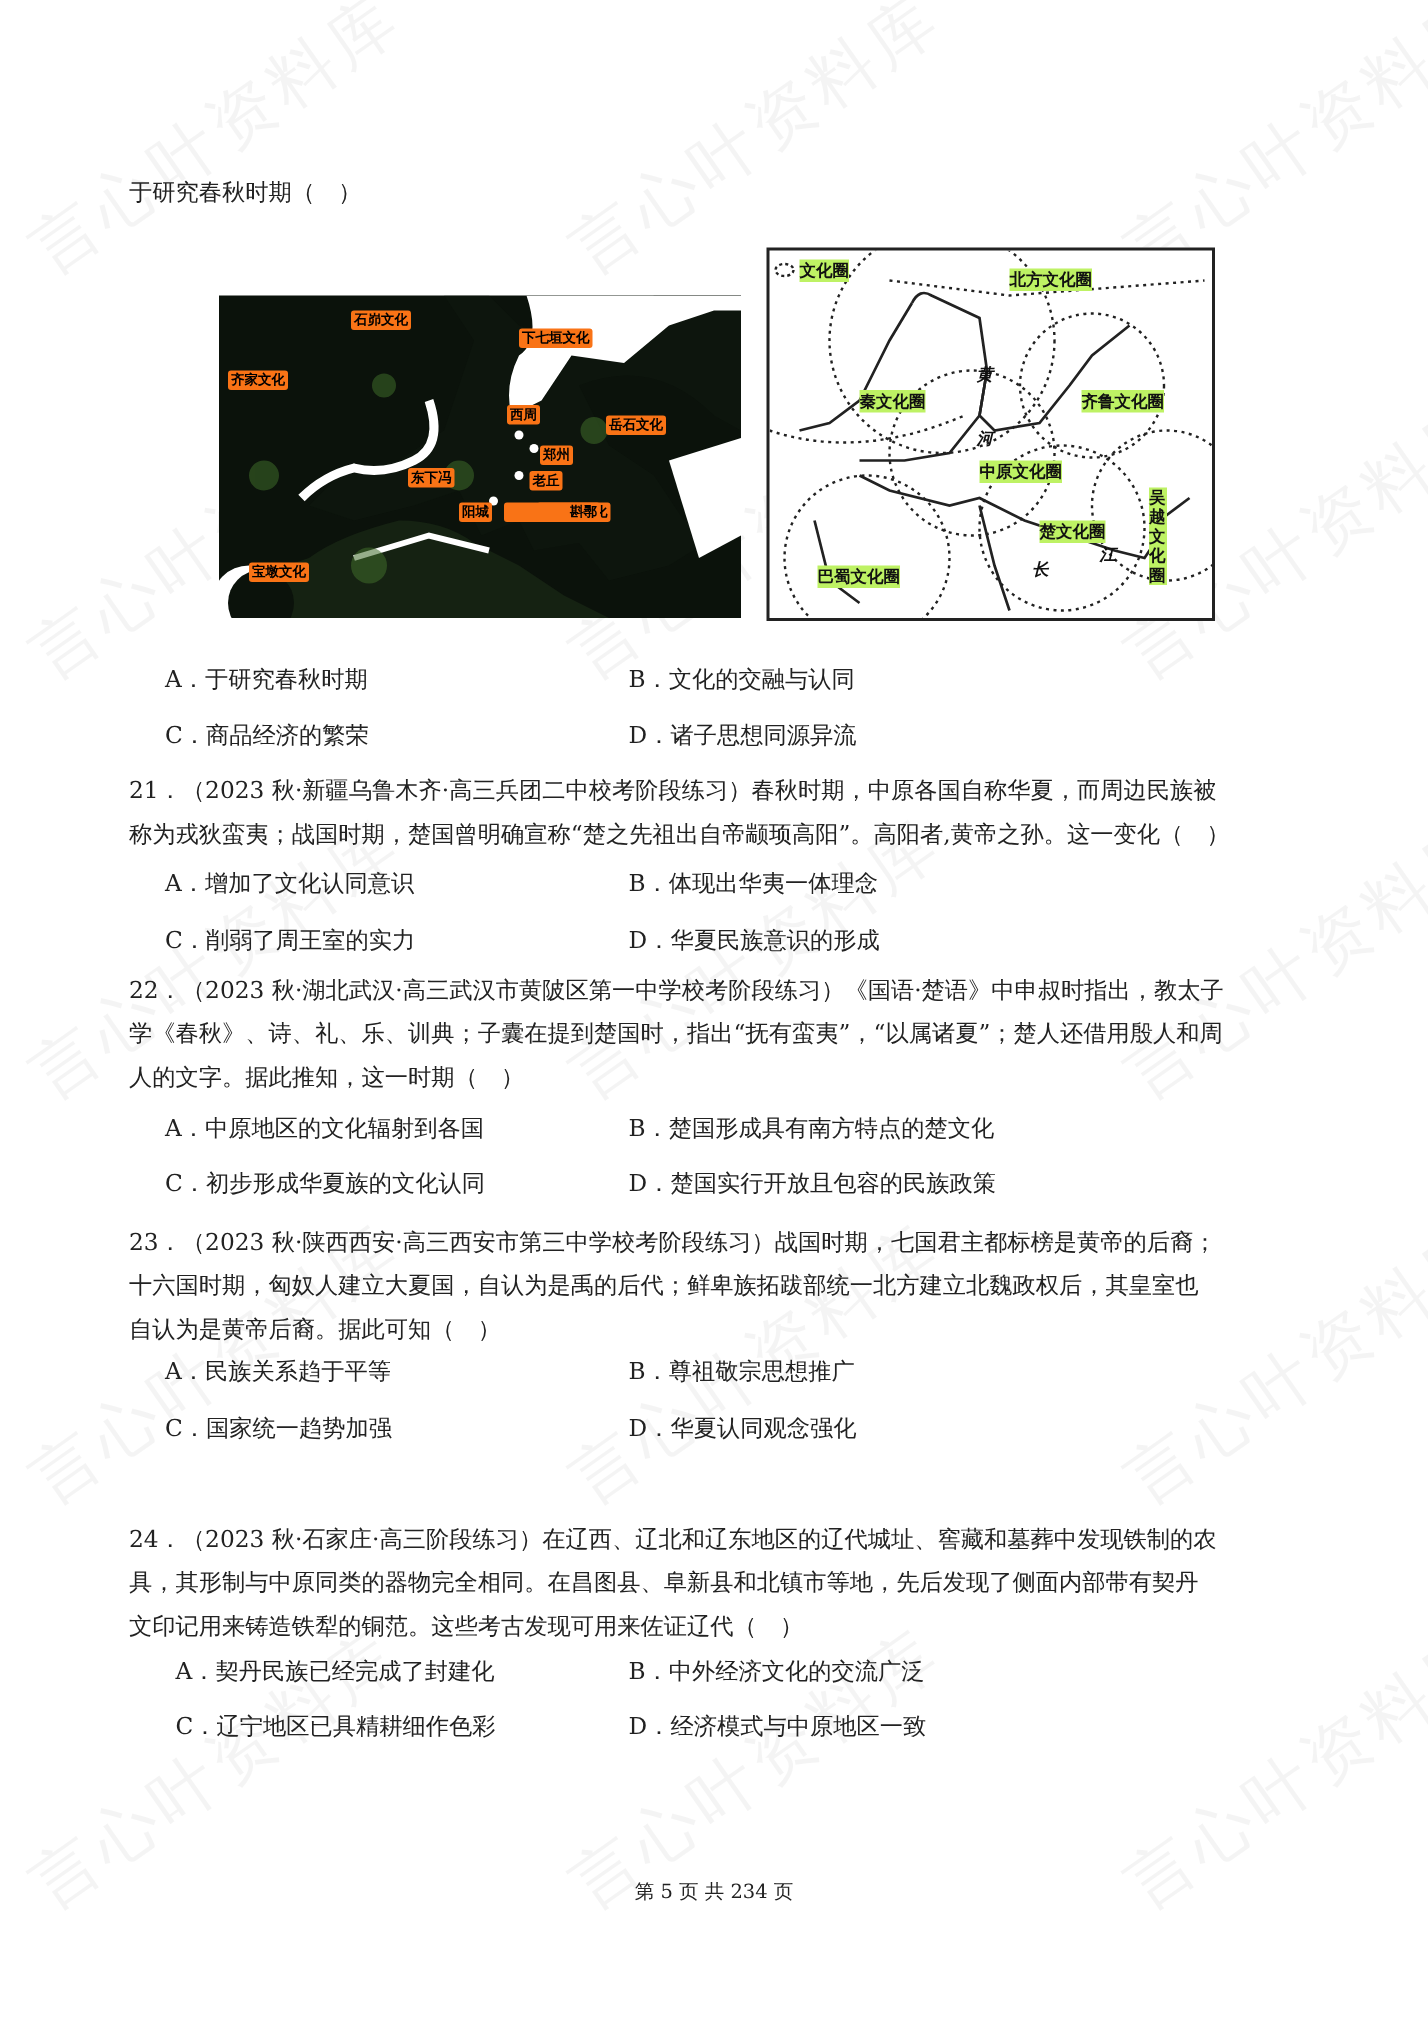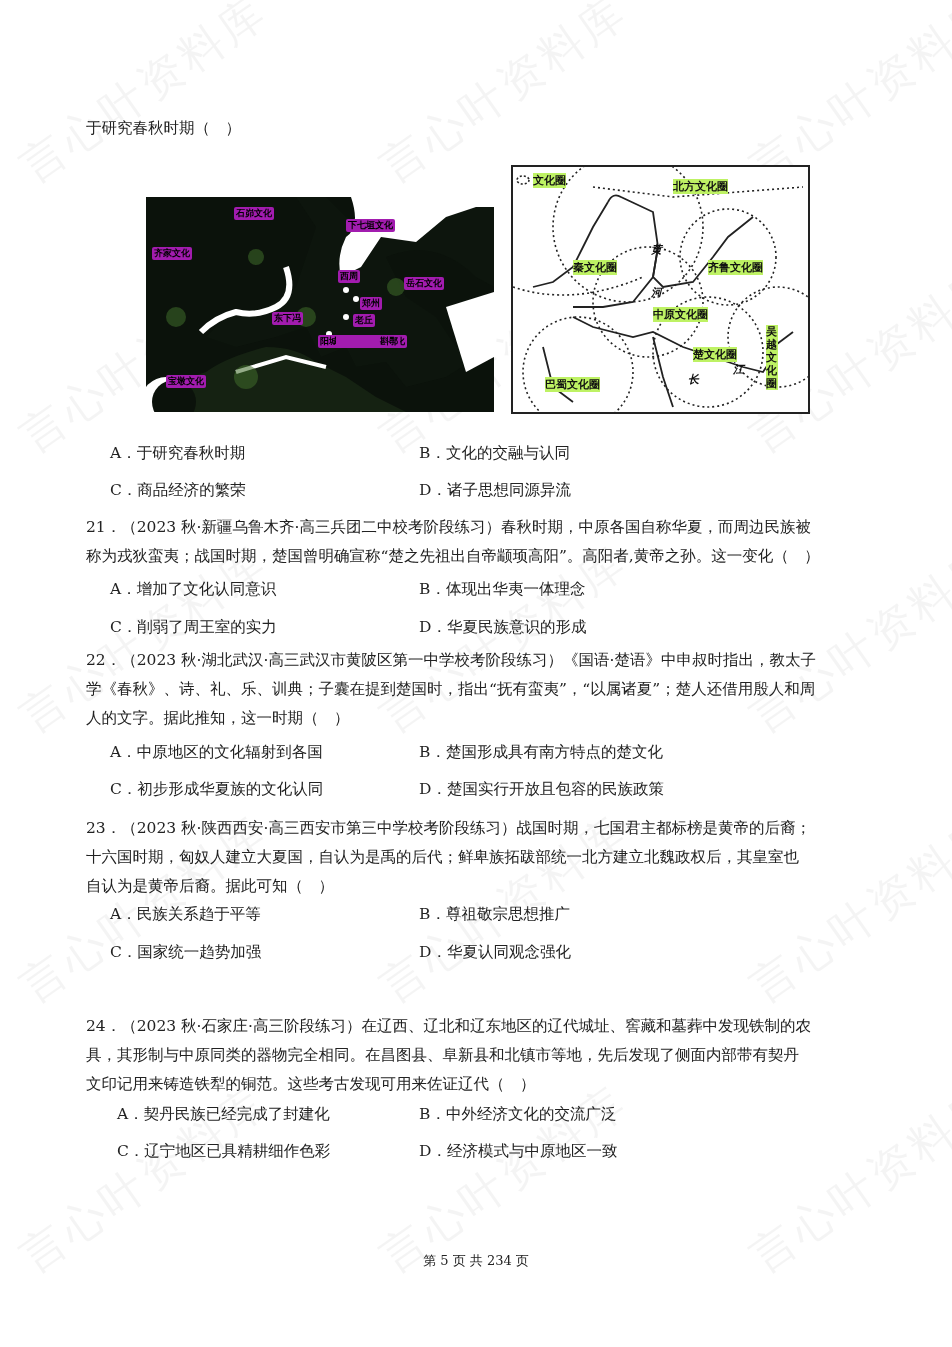--- a/index.html
+++ b/index.html
@@ -10,21 +10,21 @@
   .watermark {
     position: absolute; font-family: "DejaVu Sans", sans-serif; font-size: 44px; color: rgba(0,0,0,0.045);
     transform: rotate(-35deg); white-space: nowrap; letter-spacing: 4px; pointer-events: none; z-index: 0;
   }
   .page { position: absolute; left: 0; top: 0; width: 952px; height: 1211px; z-index: 1; }
   .line { position: absolute; left: 86px; font-size: 15.5px; line-height: 20px; white-space: nowrap; }
   .opt { position: absolute; font-size: 15.5px; line-height: 20px; white-space: nowrap; }
   .qtext { position: absolute; left: 86px; width: 780px; font-size: 15.5px; line-height: 29px; text-align: justify; }
   .map1 { position: absolute; left: 146px; top: 197px; width: 348px; height: 215px; background: #0b120b; overflow: hidden; }
   .map2 { position: absolute; left: 511px; top: 165px; width: 295px; height: 245px; border: 2px solid #222; background: #fff; overflow: hidden; }
-  .lbl { position: absolute; font-family: Liberation Mono, monospace; font-size: 9px; font-weight: bold; background: #a21caf; color: #000; padding: 0 2px; border-radius: 2px; white-space: nowrap; }
+  .lbl { position: absolute; font-family: Liberation Mono, monospace; font-size: 9px; font-weight: bold; background: #f97316; color: #000; padding: 0 2px; border-radius: 2px; white-space: nowrap; }
   .lbl2 { position: absolute; font-family: "DejaVu Sans", sans-serif; font-size: 11px; font-weight: bold; color: #111; background: #bef264; white-space: nowrap; }
   .footer { position: absolute; top: 1252px; left: 0; width: 952px; text-align: center; font-size: 13px; }
 </style>
 </head>
 <body>
 
 <div class="watermark" style="left:0px;top:60px;">言心叶资料库</div>
 <div class="watermark" style="left:360px;top:60px;">言心叶资料库</div>
 <div class="watermark" style="left:730px;top:60px;">言心叶资料库</div>
 <div class="watermark" style="left:0px;top:330px;">言心叶资料库</div>
@@ -70,21 +70,21 @@
     <span class="lbl" style="left:88px;top:10px;">石峁文化</span>
     <span class="lbl" style="left:6px;top:50px;">齐家文化</span>
     <span class="lbl" style="left:200px;top:22px;">下七垣文化</span>
     <span class="lbl" style="left:192px;top:73px;">西周</span>
     <span class="lbl" style="left:258px;top:80px;">岳石文化</span>
     <span class="lbl" style="left:212px;top:138px;">二里头文化</span>
     <span class="lbl" style="left:20px;top:178px;">宝墩文化</span>
     <span class="lbl" style="left:126px;top:115px;">东下冯</span>
     <span class="lbl" style="left:214px;top:100px;">郑州</span>
     <span class="lbl" style="left:207px;top:117px;">老丘</span>
-    <span class="lbl" style="left:172px;top:138px;">阳城</span>
+    <span class="lbl" style="left:160px;top:138px;">阳城</span>
     <span class="lbl" style="left:190px;top:138px;padding-left:44px;">斟鄩</span>
   </div>
 
   <div class="map2">
     <svg width="295" height="245">
       <g fill="none" stroke="#222" stroke-width="1.6" stroke-dasharray="2,3">
         <circle cx="115" cy="60" r="75"></circle>
         <circle cx="215" cy="90" r="48"></circle>
         <circle cx="135" cy="135" r="55"></circle>
         <circle cx="195" cy="185" r="55"></circle>
@@ -100,21 +100,21 @@
         <path d="M60 150 L80 160 L120 170 L140 165 L170 180 L200 190 L230 200 L250 205 L260 190"></path>
         <path d="M30 180 L40 220 L60 235"></path>
         <path d="M140 170 L150 210 L160 240"></path>
         <path d="M260 180 L280 165"></path>
       </g>
       <ellipse cx="10" cy="13" rx="6" ry="4" fill="none" stroke="#222" stroke-width="1.6" stroke-dasharray="2,2"></ellipse>
     </svg>
     <span class="lbl2" style="left:20px;top:6px;">文化圈</span>
     <span class="lbl2" style="left:160px;top:12px;">北方文化圈</span>
     <span class="lbl2" style="left:60px;top:93px;">秦文化圈</span>
-    <span class="lbl2" style="left:195px;top:93px;">齐鲁文化圈</span>
+    <span class="lbl2" style="left:208px;top:93px;">齐鲁文化圈</span>
     <span class="lbl2" style="left:140px;top:140px;">中原文化圈</span>
     <span class="lbl2" style="left:180px;top:180px;">楚文化圈</span>
     <span class="lbl2" style="left:32px;top:210px;font-family:Liberation Serif, serif;">巴蜀文化圈</span>
     <span class="lbl2" style="left:253px;top:158px;width:12px;white-space:normal;line-height:13px;">吴越文化圈</span>
     <span class="lbl2" style="left:138px;top:75px;background:transparent;font-style:italic;">黄</span>
     <span class="lbl2" style="left:138px;top:118px;background:transparent;font-style:italic;">河</span>
     <span class="lbl2" style="left:175px;top:205px;background:transparent;font-style:italic;">长</span>
     <span class="lbl2" style="left:220px;top:195px;background:transparent;font-style:italic;">江</span>
   </div>
 

